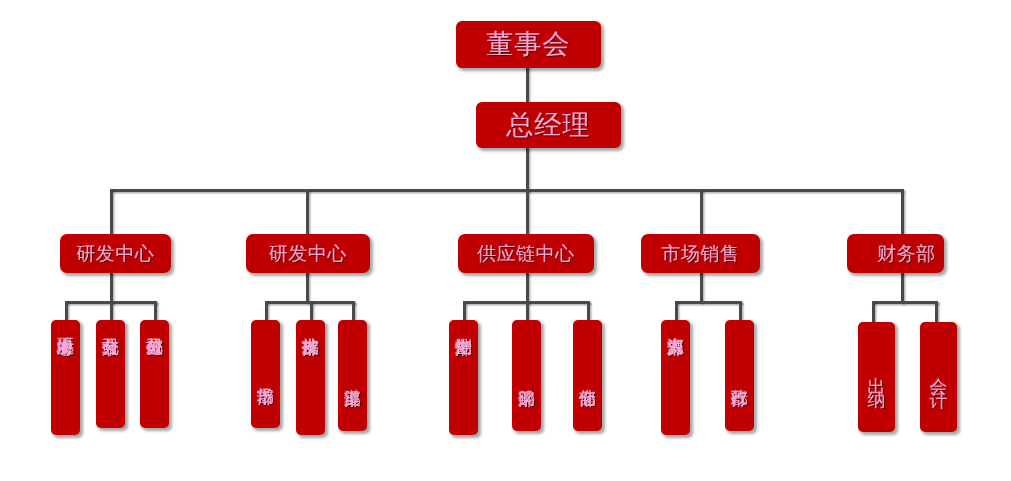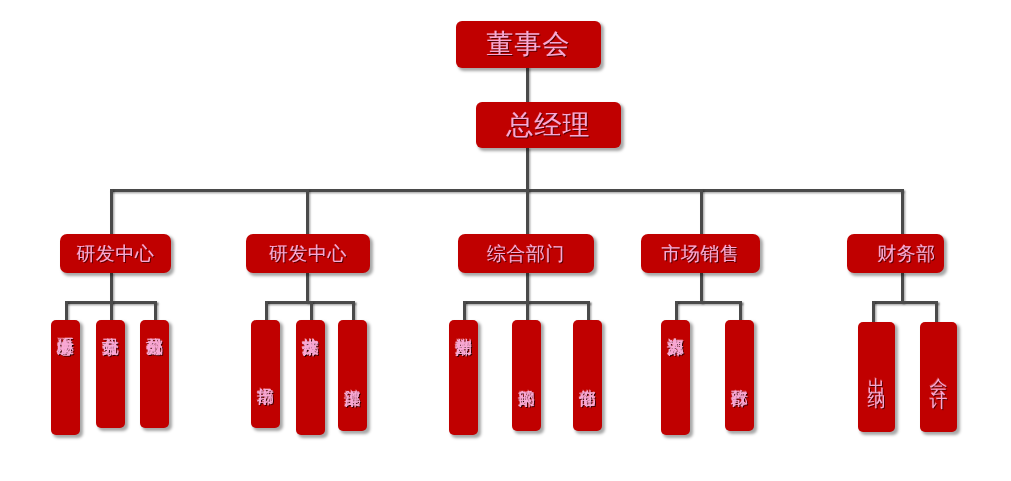--- a/index.html
+++ b/index.html
@@ -146,21 +146,21 @@
 
   <div class="node lvl3" style="left:60px; top:234px; width:111px; height:39px;">
     <span class="label">研发中心</span>
   </div>
 
   <div class="node lvl3" style="left:246px; top:234px; width:124px; height:39px;">
     <span class="label">研发中心</span>
   </div>
 
   <div class="node lvl3" style="left:458px; top:234px; width:136px; height:39px;">
-    <span class="label">综合部门</span>
+    <span class="label">供应链中心</span>
   </div>
 
   <div class="node lvl3" style="left:641px; top:234px; width:119px; height:39px;">
     <span class="label">市场销售</span>
   </div>
 
   <div class="node lvl3" style="left:847px; top:234px; width:97px; height:39px;padding-left:22px;">
     <span class="label">财务部</span>
   </div>
 

